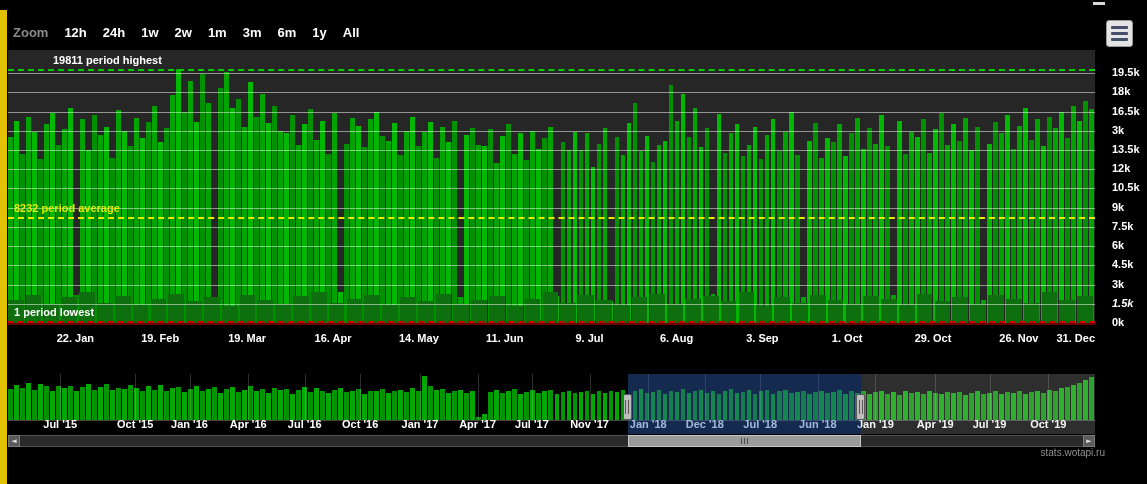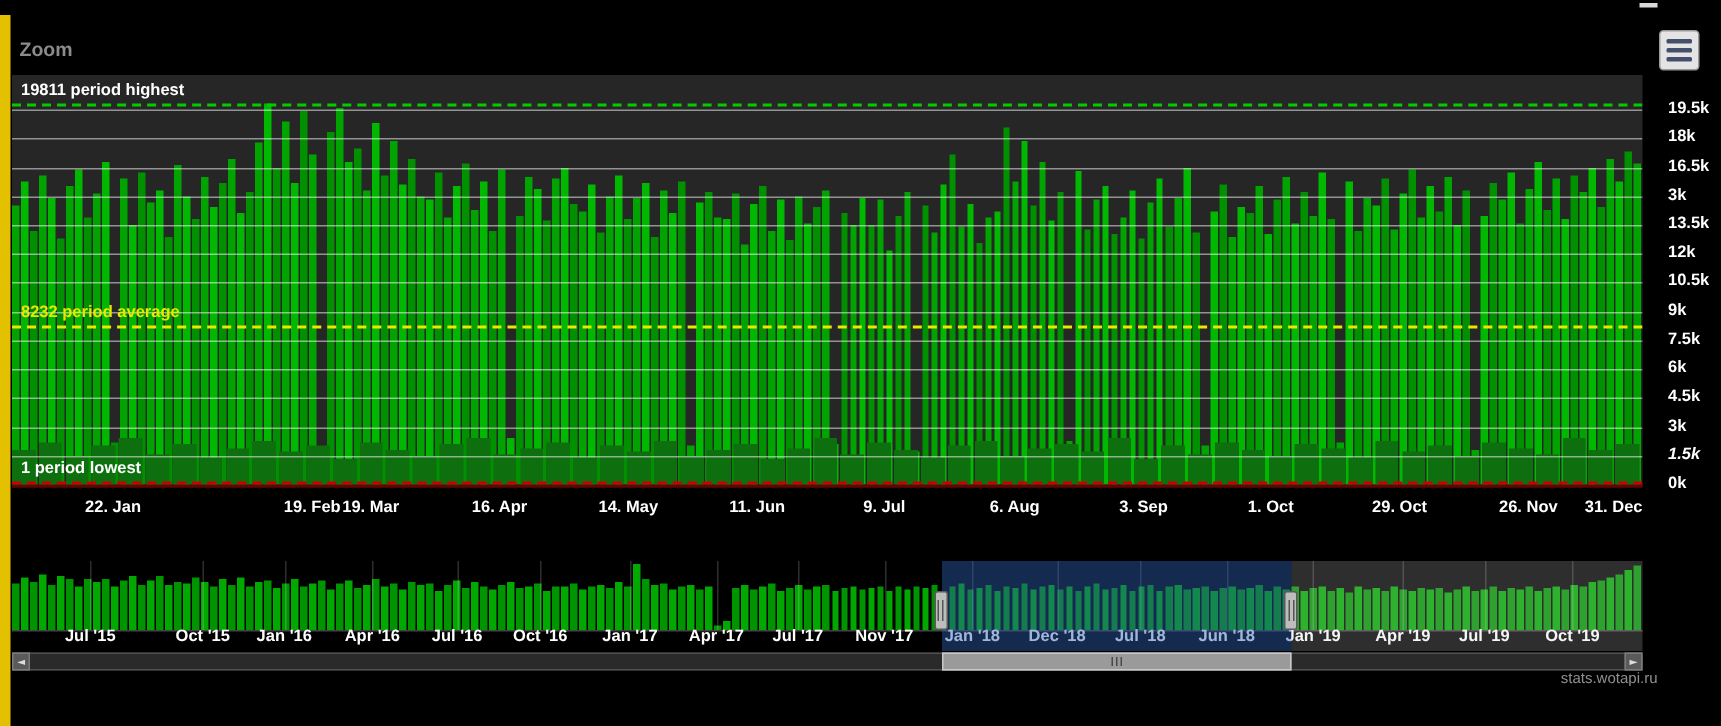--- a/index.html
+++ b/index.html
@@ -59,20 +59,31 @@
 </head>
 <body>
 
 <div class="screen">
 
   <div class="yellow-stripe"></div>
   <div class="top-dash"></div>
 
   <div class="zoom-row">
     <span class="zoom-label">Zoom</span>
+    <div style="display:flex;gap:16px;">
+        <button class="zoom-btn">12h</button>
+        <button class="zoom-btn">24h</button>
+        <button class="zoom-btn">1w</button>
+        <button class="zoom-btn">2w</button>
+        <button class="zoom-btn">1m</button>
+        <button class="zoom-btn">3m</button>
+        <button class="zoom-btn">6m</button>
+        <button class="zoom-btn">1y</button>
+        <button class="zoom-btn">All</button>
+      </div>
   </div>
 
   <button class="menu-btn">
     <span class="menu-bar"></span>
     <span class="menu-bar"></span>
     <span class="menu-bar"></span>
   </button>
 
   <div class="plot">
       <div class="gridline" style="top: 23.0704px;"></div>
@@ -325,30 +336,30 @@
       <div class="bar-low" style="left: 85.2459%; width: 1.44262%; height: 7.98122%; background: rgb(14, 111, 14);"></div>
       <div class="bar-low" style="left: 86.8852%; width: 1.44262%; height: 9.38967%; background: rgb(14, 111, 14);"></div>
       <div class="bar-low" style="left: 88.5246%; width: 1.44262%; height: 7.04225%; background: rgb(14, 111, 14);"></div>
       <div class="bar-low" style="left: 90.1639%; width: 1.44262%; height: 10.3286%; background: rgb(14, 111, 14);"></div>
       <div class="bar-low" style="left: 91.8033%; width: 1.44262%; height: 8.92019%; background: rgb(14, 111, 14);"></div>
       <div class="bar-low" style="left: 93.4426%; width: 1.44262%; height: 7.51174%; background: rgb(14, 111, 14);"></div>
       <div class="bar-low" style="left: 95.082%; width: 1.44262%; height: 11.2676%; background: rgb(14, 111, 14);"></div>
       <div class="bar-low" style="left: 96.7213%; width: 1.44262%; height: 8.4507%; background: rgb(14, 111, 14);"></div>
       <div class="bar-low" style="left: 98.3607%; width: 1.44262%; height: 9.85915%; background: rgb(14, 111, 14);"></div>
       <div class="plotline" style="top: 19.0844px; border-color: rgb(0, 204, 0);"></div>
-      <div class="pl-label" style="top: 4.08437px; color: rgb(255, 255, 255);">19811 period highest</div>
+      <div class="pl-label" style="top: 4.08437px; color: rgb(255, 255, 255); margin-left: 39px;">19811 period highest</div>
       <div class="plotline" style="top: 167.491px; border-color: rgb(232, 232, 0);"></div>
       <div class="pl-label" style="top: 152.491px; color: rgb(232, 232, 0);">8232 period average</div>
       <div class="plotline" style="top: 271px; border-color: rgb(204, 0, 0);"></div>
       <div class="pl-label" style="top: 256px; color: rgb(255, 255, 255);">1 period lowest</div>
     </div>
 
   <div class="xlabels">
       <span class="xlabel" style="left: 6.2%;">22. Jan</span>
-      <span class="xlabel" style="left: 14%; margin-left: 48px;">19. Feb</span>
+      <span class="xlabel" style="left: 14%;">19. Feb</span>
       <span class="xlabel" style="left: 22%;">19. Mar</span>
       <span class="xlabel" style="left: 29.9%;">16. Apr</span>
       <span class="xlabel" style="left: 37.8%;">14. May</span>
       <span class="xlabel" style="left: 45.7%;">11. Jun</span>
       <span class="xlabel" style="left: 53.5%;">9. Jul</span>
       <span class="xlabel" style="left: 61.5%;">6. Aug</span>
       <span class="xlabel" style="left: 69.4%;">3. Sep</span>
       <span class="xlabel" style="left: 77.2%;">1. Oct</span>
       <span class="xlabel" style="left: 85.1%;">29. Oct</span>
       <span class="xlabel" style="left: 93%;">26. Nov</span>

